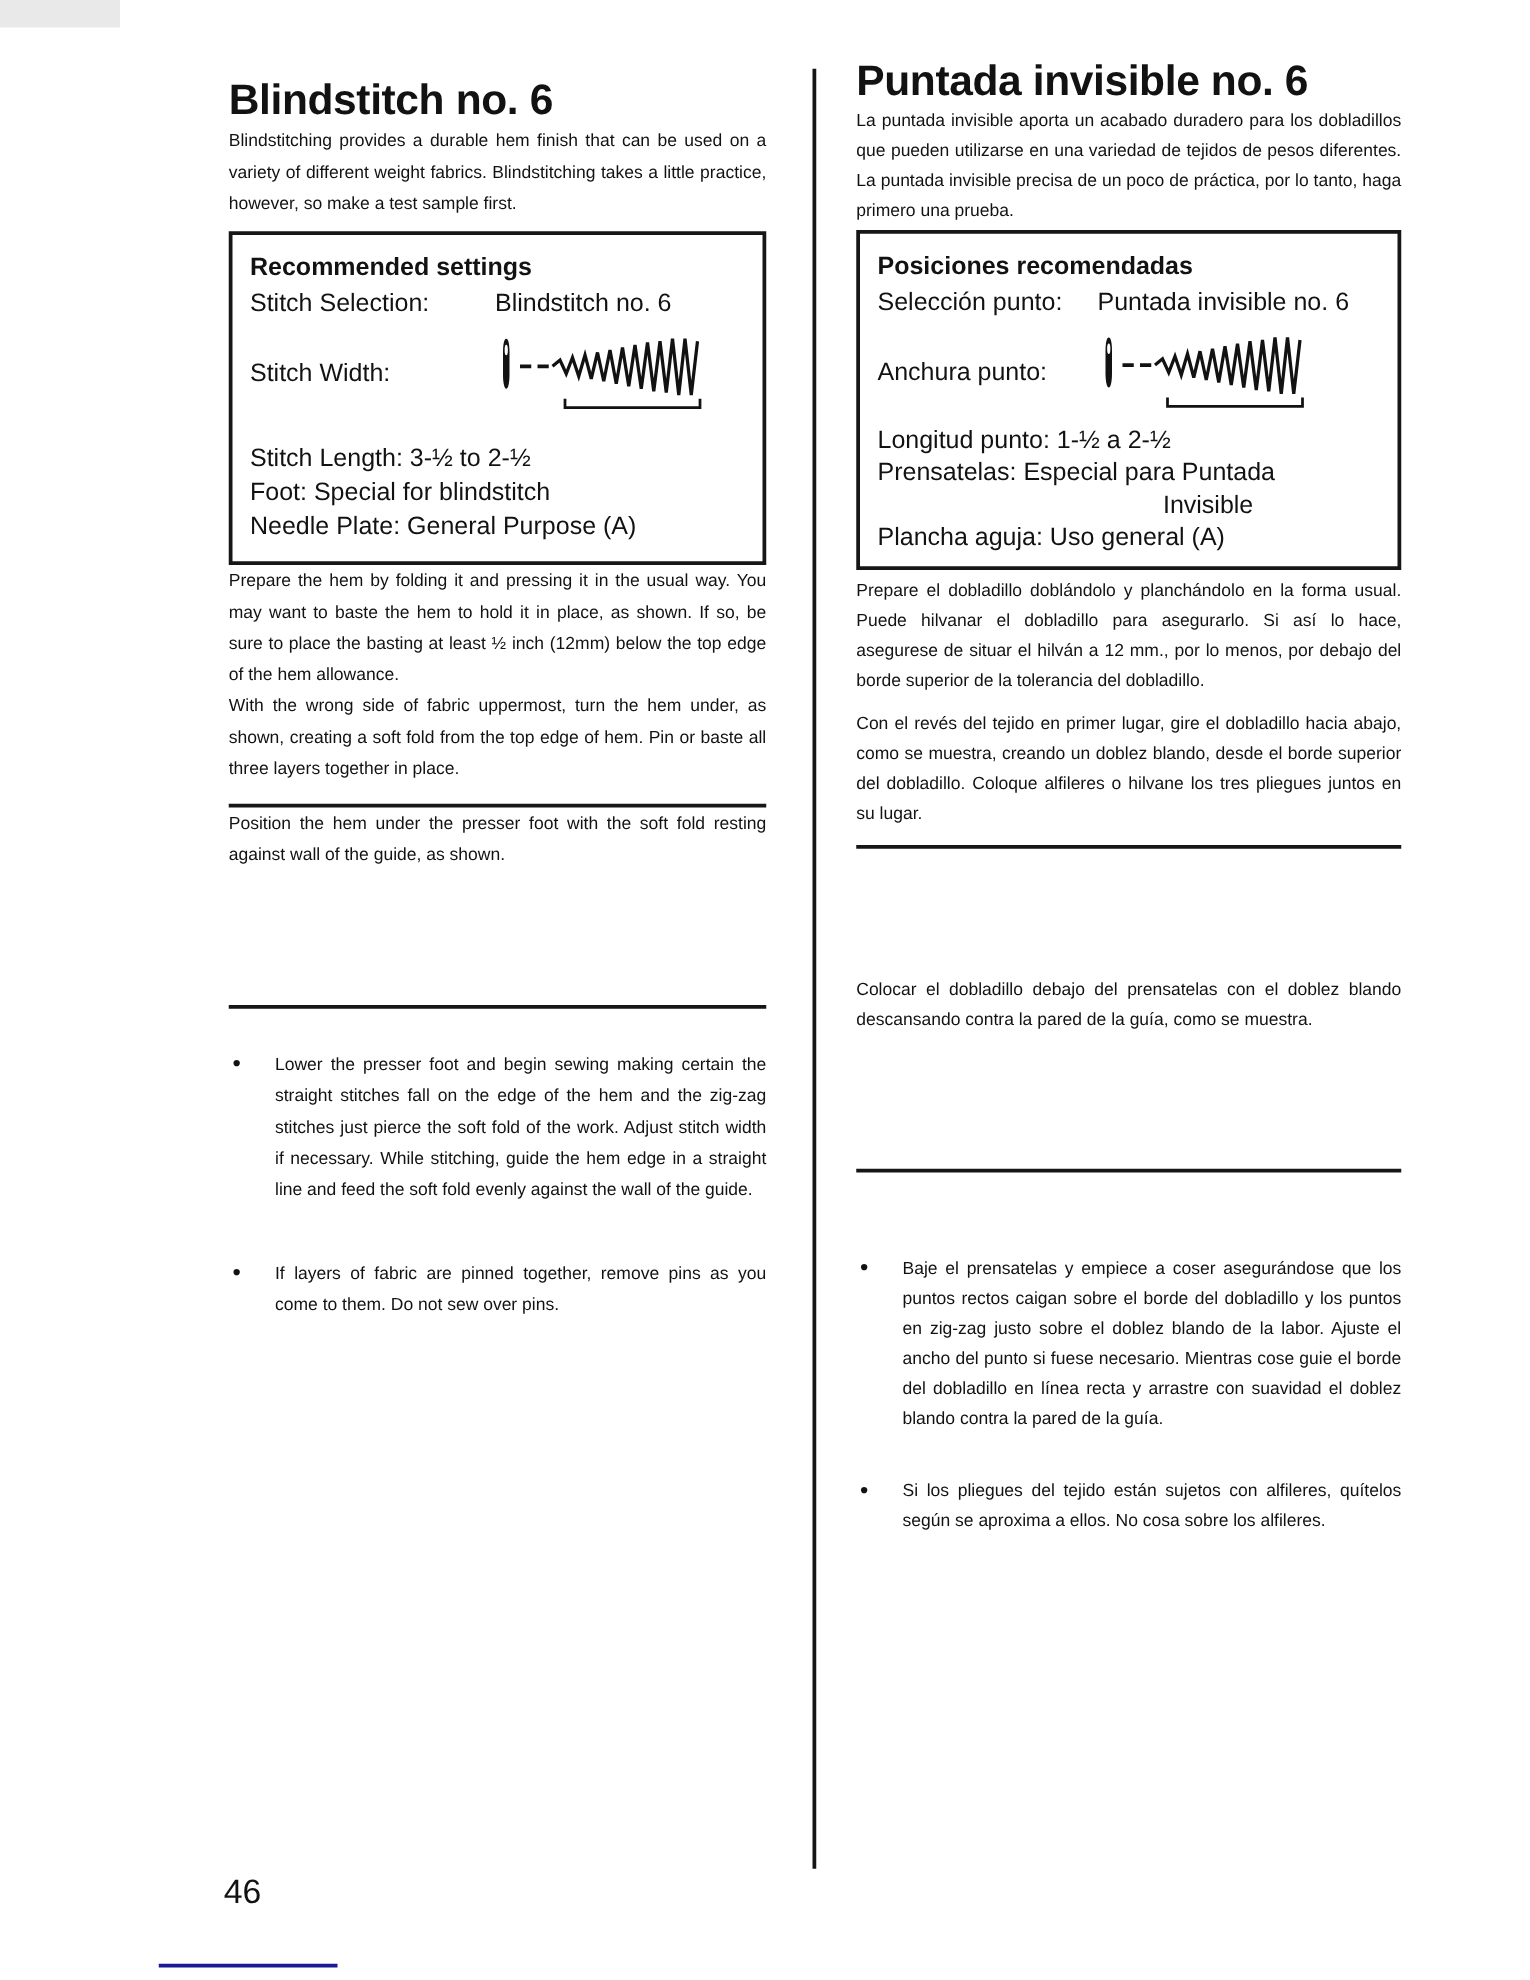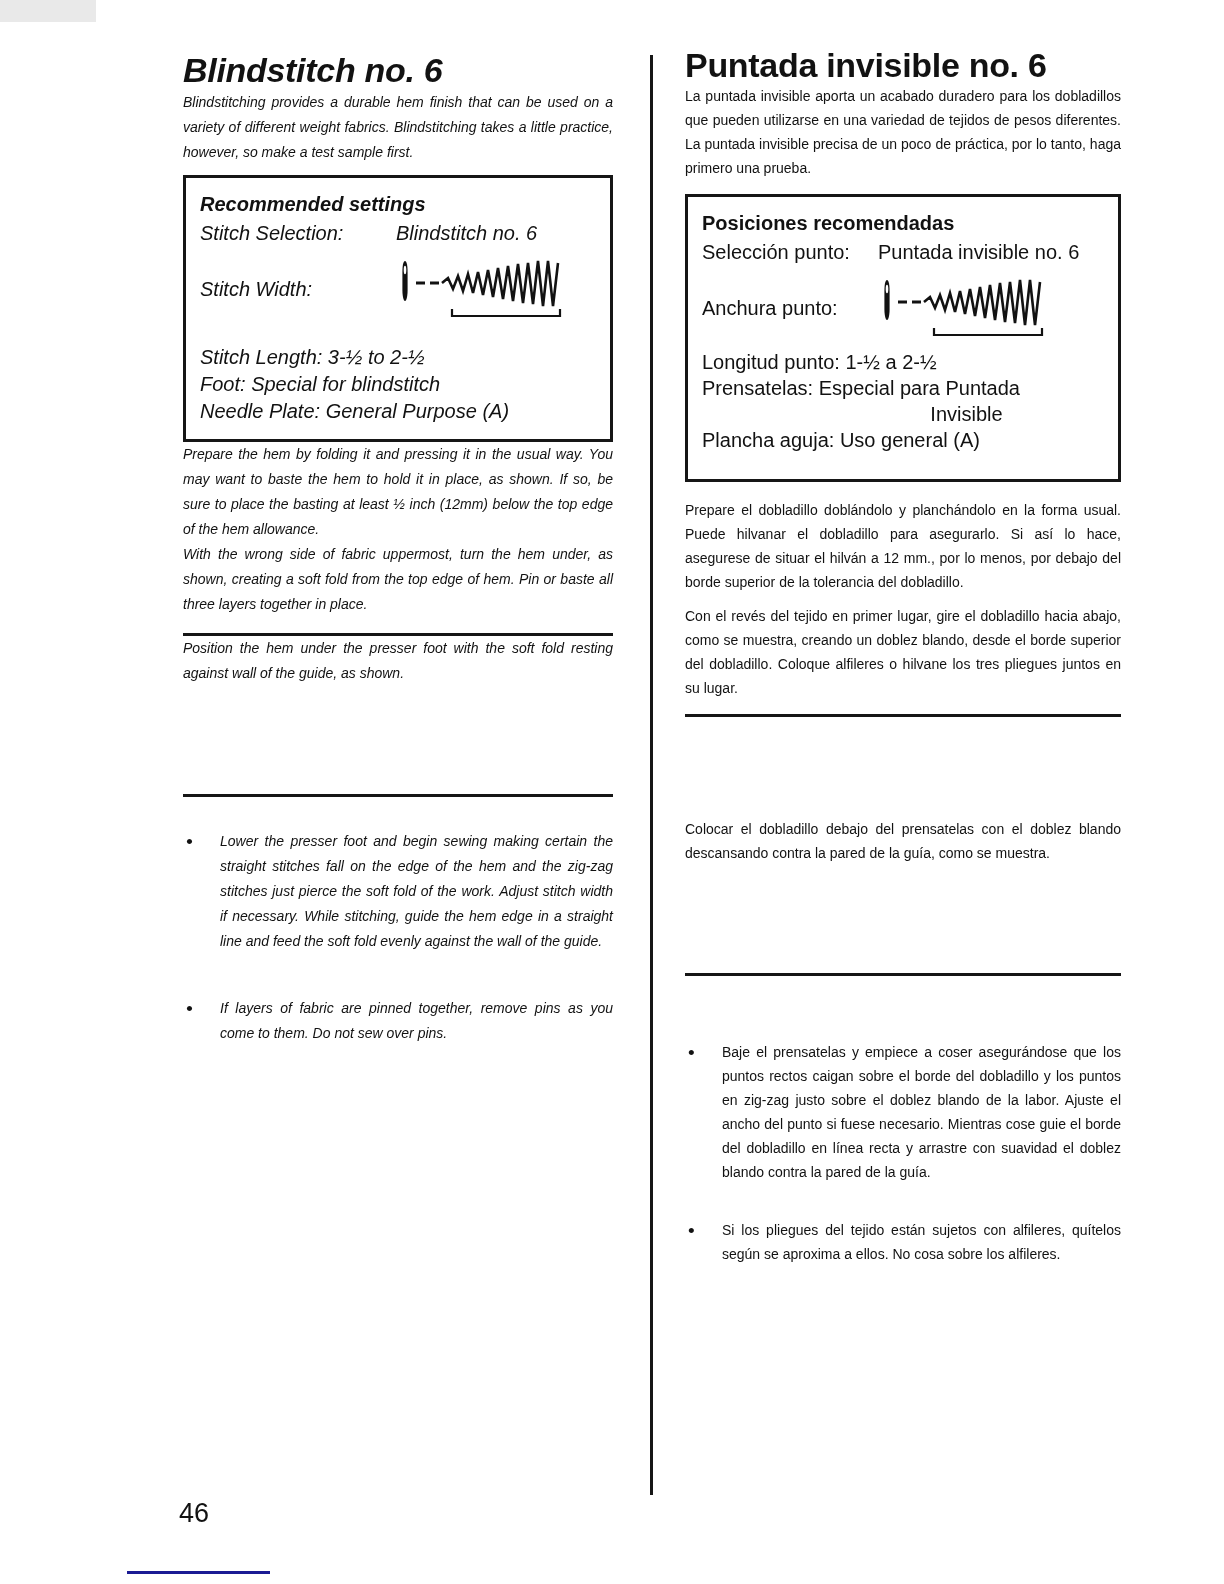--- a/index.html
+++ b/index.html
@@ -26,21 +26,21 @@
     left: 650px;
     top: 55px;
     width: 3px;
     height: 1440px;
     background: #161616;
   }
   .col {
     position: absolute;
     top: 0;
   }
-  .col-left  { left: 183px; top: 50px;  width: 430px; font-style: italic; }
+  .col-left  { left: 183px; top: 60px;  width: 430px; }
   .col-right { left: 685px; top: 46px;  width: 436px; }
 
   .section-title {
     margin: 0;
     font-size: 34px;
     line-height: 40px;
     font-weight: bold;
     letter-spacing: -0.3px;
   }
   .col-right .section-title { line-height: 38px; }
@@ -53,21 +53,21 @@
   }
   .col-right p.body-text { line-height: 24px; }
 
   .intro { margin-top: 5px; }
 
   .settings-box {
     margin-top: 10px;
     border: 3px solid #161616;
     padding: 12px 14px 14px 14px;
   }
-  .col-right .settings-box { margin-top: 14px; padding-bottom: 26px; }
+  .col-right .settings-box { margin-top: 4px; padding-bottom: 10px; }
 
   .box-heading {
     font-size: 20px;
     line-height: 28px;
     font-weight: bold;
   }
   .box-row {
     display: flex;
     font-size: 20px;
     line-height: 30px;
@@ -84,21 +84,21 @@
   .col-right .box-lines { margin-top: 10px; }
   .box-line {
     font-size: 20px;
     line-height: 27px;
   }
   .col-right .box-line { line-height: 26px; }
   .indent-line { padding-left: 127px; text-align: center; }
 
   .para { margin-top: 16px; }
   .para-first { margin-top: 22px; }
-  .col-right .para-first { margin-top: 16px; }
+  .col-right .para-first { margin-top: 4px; }
   .col-right .para { margin-top: 10px; }
 
   .rule {
     border: none;
     border-top: 3px solid #161616;
     margin: 0;
   }
   .rule-1 { margin-top: 16px; }
   .rule-2 { margin-top: 108px; }
   .col-right .rule-1 { margin-top: 14px; }

